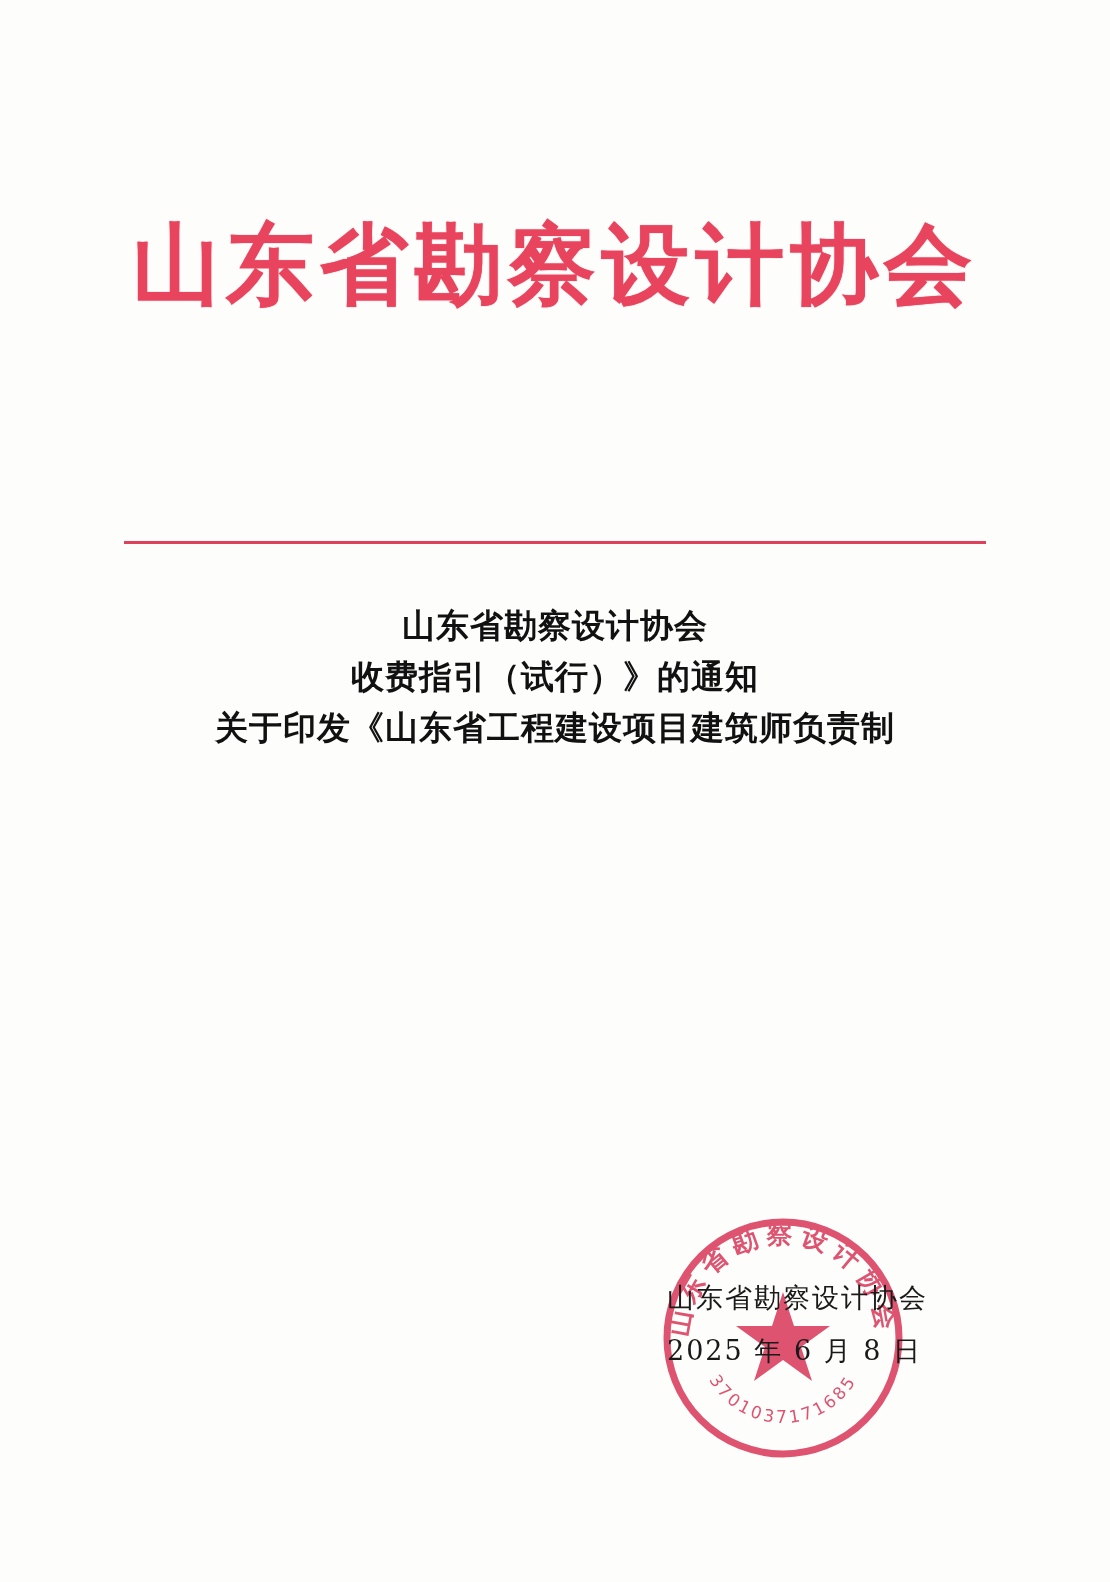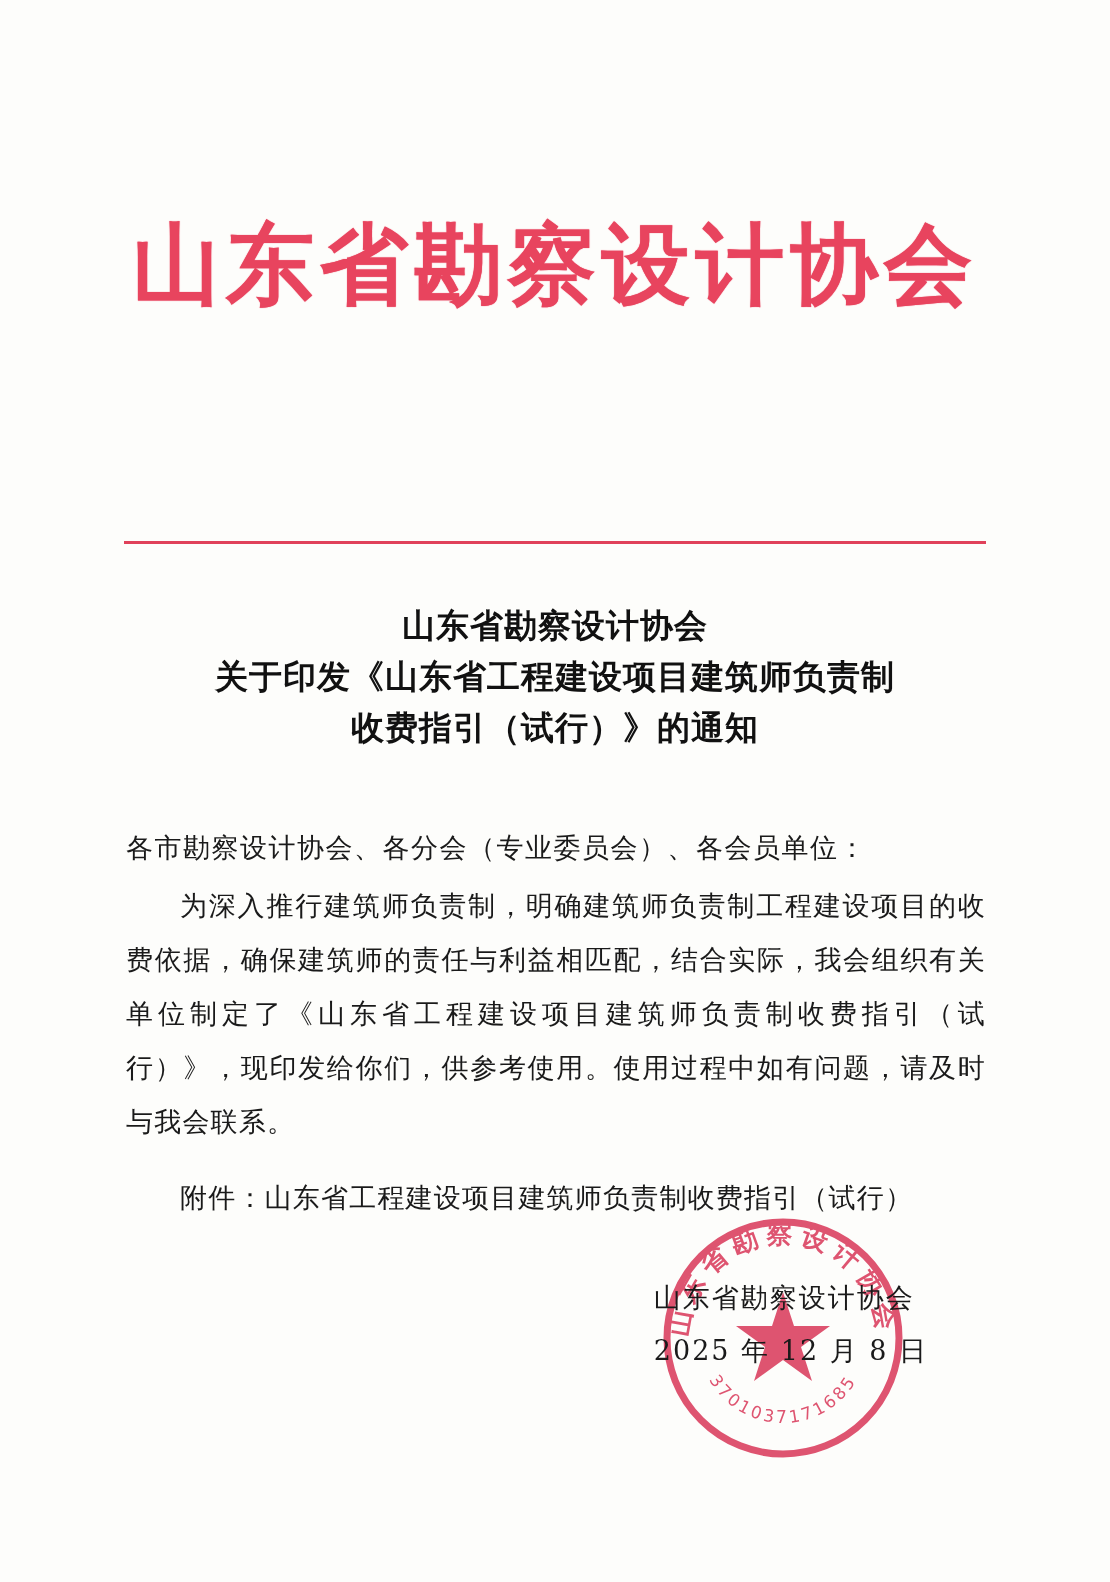--- a/index.html
+++ b/index.html
@@ -146,45 +146,40 @@
 
   <div class="letterhead">
     <div class="letterhead-title">山东省勘察设计协会</div>
   </div>
 
 
   <div class="red-rule"></div>
 
   <div class="title-block">
     <div class="title-line">山东省勘察设计协会</div>
+    <div class="title-line">收费指引（试行）》的通知</div>
     <div class="title-line">关于印发《山东省工程建设项目建筑师负责制</div>
-    <div class="title-line">收费指引（试行）》的通知</div>
   </div>
 
-  <div class="body-block">
-    <div class="salutation">各市勘察设计协会、各分会（专业委员会）、各会员单位：</div>
-    <div class="para">为深入推行建筑师负责制，明确建筑师负责制工程建设项目的收费依据，确保建筑师的责任与利益相匹配，结合实际，我会组织有关单位制定了《山东省工程建设项目建筑师负责制收费指引（试行）》，现印发给你们，供参考使用。使用过程中如有问题，请及时与我会联系。</div>
-    <div class="attachment">附件：山东省工程建设项目建筑师负责制收费指引（试行）</div>
-  </div>
 
   <div class="seal">
     <svg width="246" height="246" viewBox="0 0 246 246" xmlns="http://www.w3.org/2000/svg">
       <circle cx="123" cy="123" r="116" fill="none" stroke="#d9395a" stroke-width="7"></circle>
       <polygon class="seal-star" points="123,77 134,111 170,111 141,132 152,166 123,145 94,166 105,132 76,111 112,111"></polygon>
       <defs>
         <path id="sealTopArc" d="M 28,123 A 95,95 0 0 1 218,123"></path>
         <path id="sealBotArc" d="M 38,123 A 85,85 0 0 0 208,123"></path>
       </defs>
       <text font-family="'DejaVu Serif','Liberation Serif',serif" font-size="26" font-weight="700" fill="#d9395a" letter-spacing="7">
         <textPath href="#sealTopArc" startOffset="50%" text-anchor="middle">山东省勘察设计协会</textPath>
       </text>
       <text font-family="'DejaVu Sans','Liberation Sans',sans-serif" font-size="17" fill="#d9395a" letter-spacing="3">
         <textPath href="#sealBotArc" startOffset="50%" text-anchor="middle">3701037171685</textPath>
       </text>
     </svg>
   </div>
 
   <div class="signature">
     <div>山东省勘察设计协会</div>
-    <div class="sig-date">2025 年 12 月 8 日</div>
+    <div class="sig-date">2025 年 6 月 8 日</div>
   </div>
 
 </div>
 
 </body></html>

